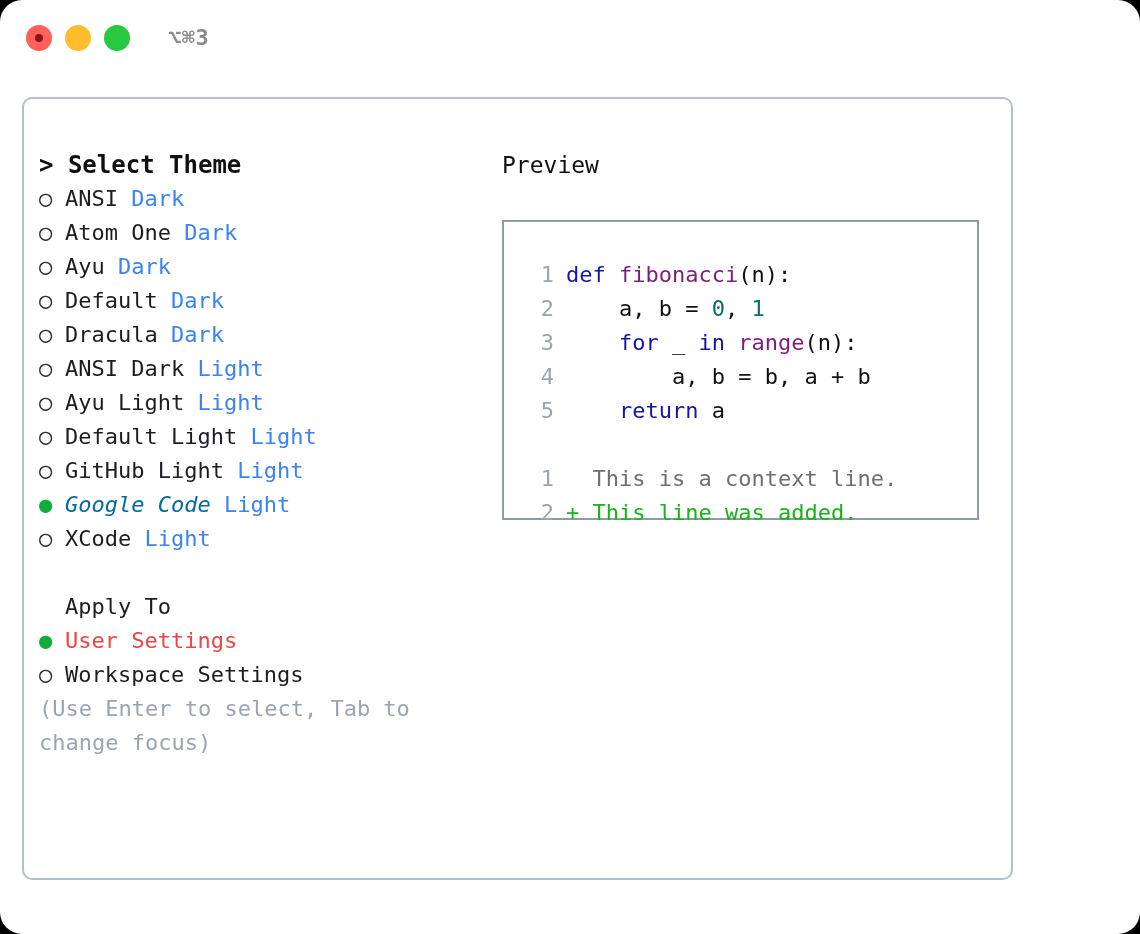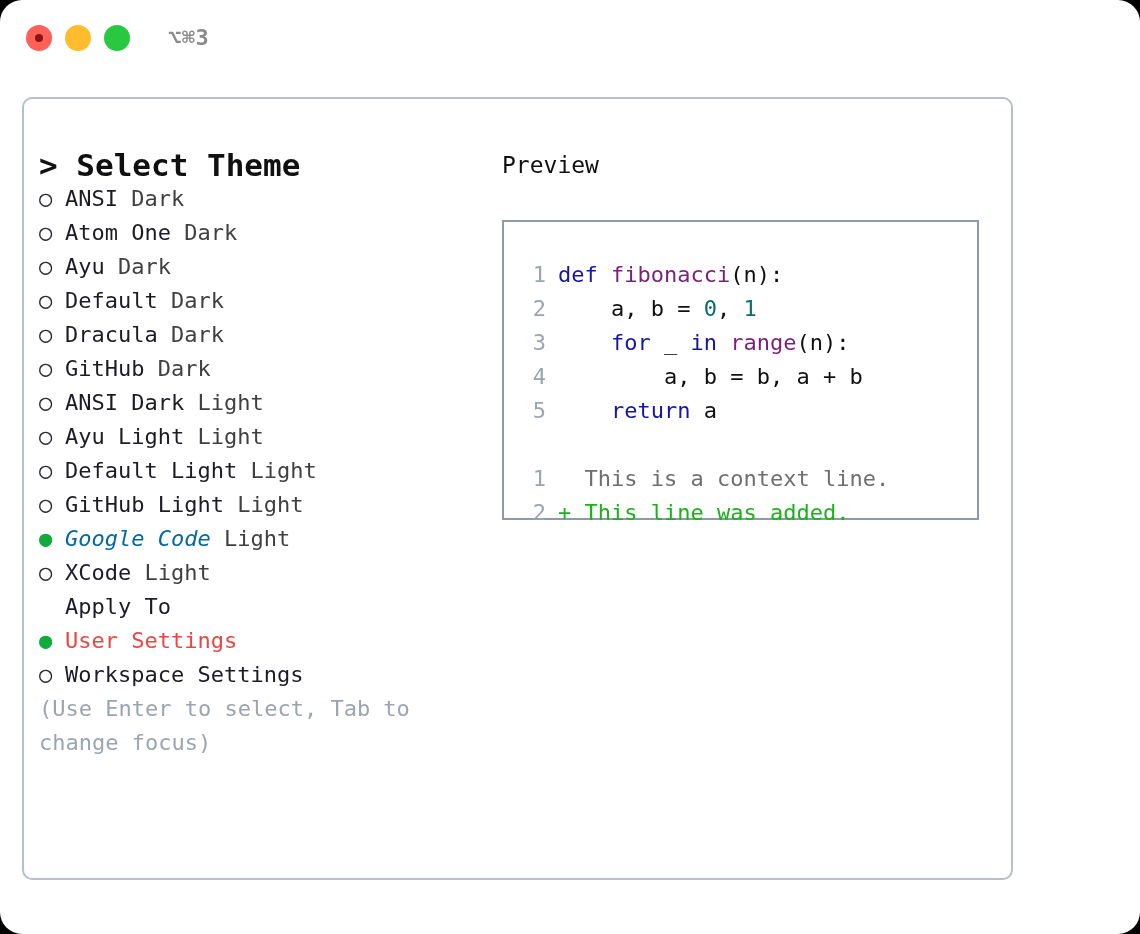--- a/index.html
+++ b/index.html
@@ -69,44 +69,45 @@
     background: #ffffff;
   }
 
   
   .left-col {
     position: absolute;
     left: 15px; top: 49px;
     width: 450px;
   }
   .list-header {
-    font-size: 31px;
+    font-size: 24px;
     font-weight: bold;
     color: #101010;
     line-height: 34px;
     white-space: pre;
   }
 
   .theme-row {
     font-size: 22px;
     line-height: 34px;
     color: #1c1c24;
     white-space: pre;
   }
   .bullet {
     display: inline-block;
     width: 26px;
     color: #2b2b33;
   }
   .bullet.selected { color: #12ab3d; }
   .theme-name { color: #1c1c24; }
   .theme-row.selected .theme-name { color: #0369a1; font-style: italic; }
-  .theme-kind { color: #404040; }
+  .theme-kind { color: #3b82f6; }
 
   .apply-section {
+    margin-top: 34px;
   }
   .apply-header {
     font-size: 22px;
     color: #1c1c24;
     line-height: 34px;
     white-space: pre;
     padding-left: 26px;
   }
   .apply-row {
     font-size: 22px;
@@ -140,21 +141,21 @@
     width: 477px;
     height: 300px;
     border: 2px solid #8e9aa8;
     background: #ffffff;
     padding: 36px 0 0 0;
   }
   .code-line {
     font-size: 22px;
     line-height: 34px;
     white-space: pre;
-    padding-left: 14px;
+    padding-left: 22px;
   }
   .ln {
     display: inline-block;
     width: 28px;
     text-align: right;
     color: #9aa5b1;
     margin-right: 12px;
   }
   .kw   { color: #1515a8; }
   .fn   { color: #7b1f7b; }
@@ -182,21 +183,20 @@
   <div class="content-panel">
 
     <div class="left-col">
       <div class="list-header">&gt; Select Theme</div>
       <div id="theme-list">
           <div class="theme-row"><span class="bullet">○</span><span class="theme-name">ANSI</span> <span class="theme-kind">Dark</span></div>
           <div class="theme-row"><span class="bullet">○</span><span class="theme-name">Atom One</span> <span class="theme-kind">Dark</span></div>
           <div class="theme-row"><span class="bullet">○</span><span class="theme-name">Ayu</span> <span class="theme-kind">Dark</span></div>
           <div class="theme-row"><span class="bullet">○</span><span class="theme-name">Default</span> <span class="theme-kind">Dark</span></div>
           <div class="theme-row"><span class="bullet">○</span><span class="theme-name">Dracula</span> <span class="theme-kind">Dark</span></div>
-          <div class="theme-row"><span class="bullet">○</span><span class="theme-name">GitHub</span> <span class="theme-kind">Dark</span></div>
           <div class="theme-row"><span class="bullet">○</span><span class="theme-name">ANSI Dark</span> <span class="theme-kind">Light</span></div>
           <div class="theme-row"><span class="bullet">○</span><span class="theme-name">Ayu Light</span> <span class="theme-kind">Light</span></div>
           <div class="theme-row"><span class="bullet">○</span><span class="theme-name">Default Light</span> <span class="theme-kind">Light</span></div>
           <div class="theme-row"><span class="bullet">○</span><span class="theme-name">GitHub Light</span> <span class="theme-kind">Light</span></div>
           <div class="theme-row selected"><span class="bullet selected">●</span><span class="theme-name">Google Code</span> <span class="theme-kind">Light</span></div>
           <div class="theme-row"><span class="bullet">○</span><span class="theme-name">XCode</span> <span class="theme-kind">Light</span></div>
         </div>
 
       <div class="apply-section">
         <div class="apply-header">Apply To</div>

